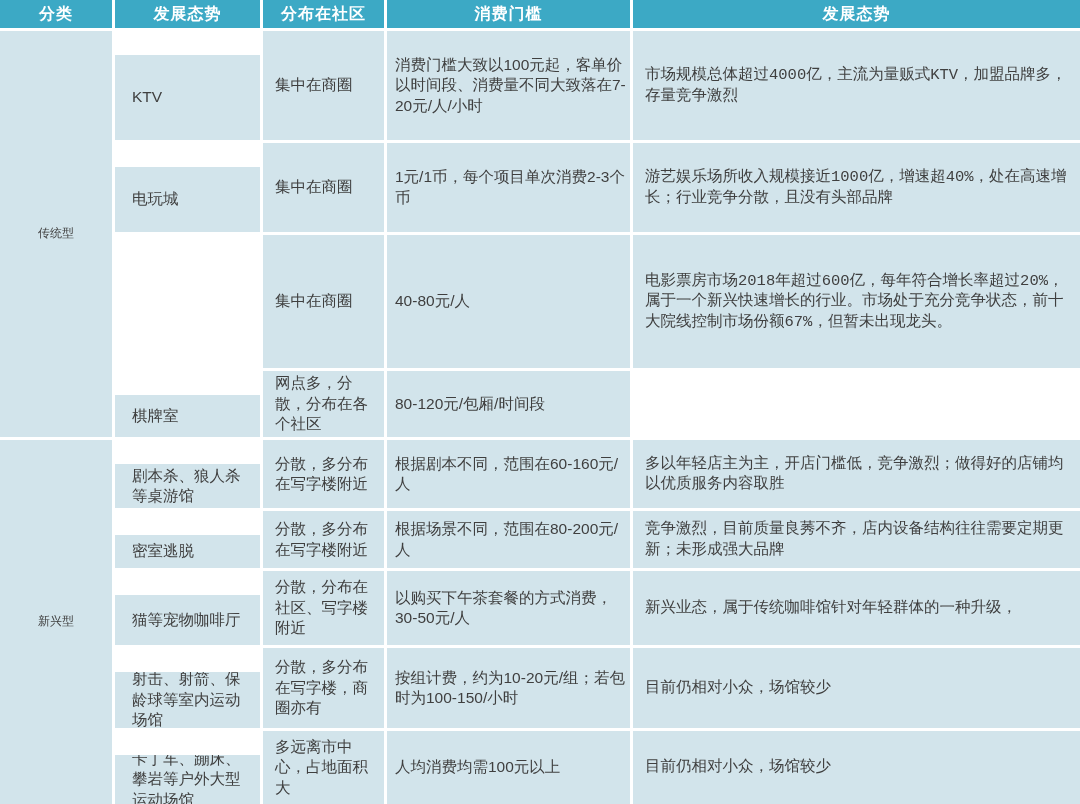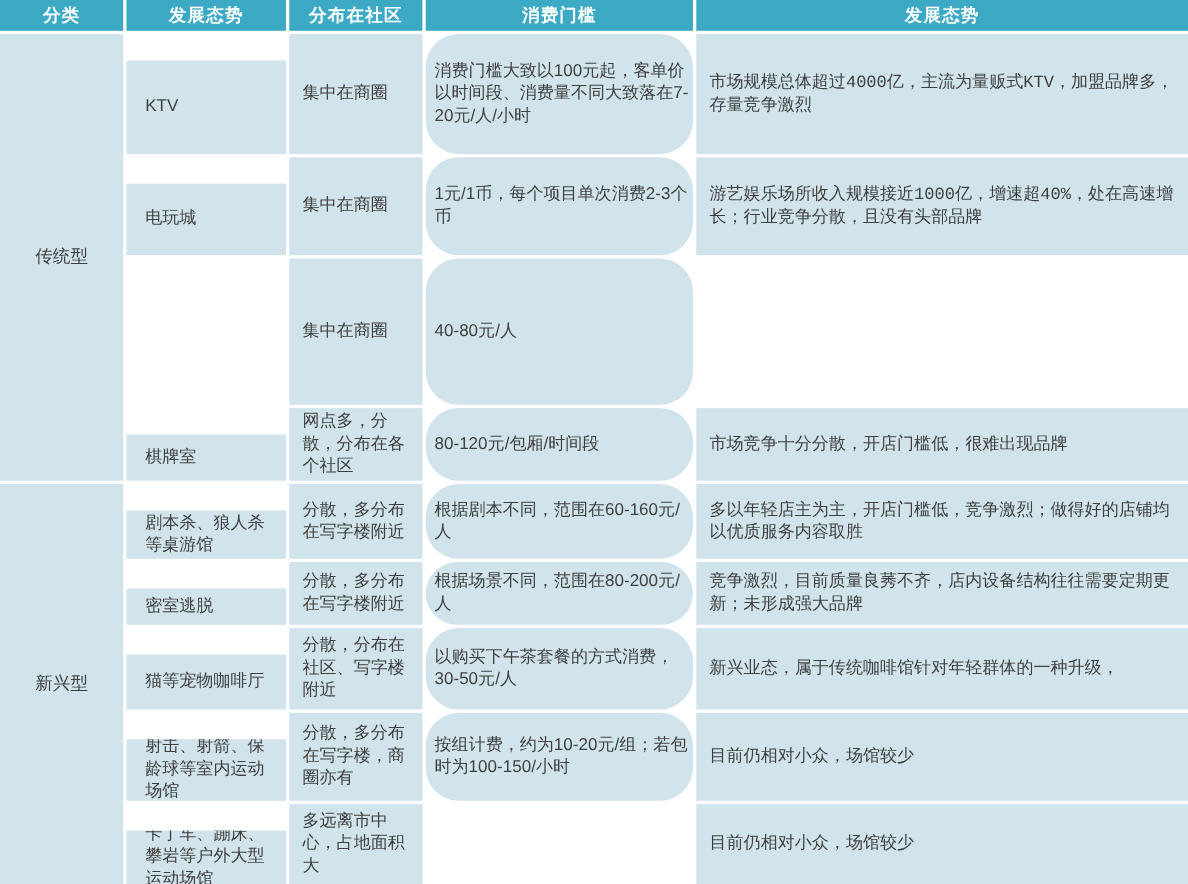--- a/index.html
+++ b/index.html
@@ -34,25 +34,25 @@
     color:var(--text);
     font-size:15.5px;
     line-height:1.32;
     display:flex;align-items:center;
     box-sizing:border-box;
     overflow:hidden;
   }
   .cat{
     grid-column:1;
     justify-content:center;
-    font-size:16px;
+    font-size:12px;
   }
   .col-type{grid-column:2;padding:2px 6px 2px 17px;margin-top:24px;}
   .col-loc{grid-column:3;padding:2px 4px 2px 12px;}
-  .col-thr{grid-column:4;padding:2px 4px 2px 8px;border-radius:30px;}
+  .col-thr{grid-column:4;padding:2px 4px 2px 8px;}
   .col-trend{grid-column:5;padding:2px 10px 2px 12px;font-family:Liberation Mono, monospace;}
 </style>
 </head>
 <body>
 
 <div class="tbl">
 
   <div class="hcell" style="grid-row:1;grid-column:1">分类</div>
   <div class="hcell" style="grid-row:1;grid-column:2">发展态势</div>
   <div class="hcell" style="grid-row:1;grid-column:3">分布在社区</div>
@@ -67,25 +67,25 @@
   <div class="cell col-thr" style="grid-row:2">消费门槛大致以100元起，客单价以时间段、消费量不同大致落在7-20元/人/小时</div>
   <div class="cell col-trend" style="grid-row:2">市场规模总体超过4000亿，主流为量贩式KTV，加盟品牌多，存量竞争激烈</div>
 
   <div class="cell col-type" style="grid-row:3">电玩城</div>
   <div class="cell col-loc" style="grid-row:3">集中在商圈</div>
   <div class="cell col-thr" style="grid-row:3">1元/1币，每个项目单次消费2-3个币</div>
   <div class="cell col-trend" style="grid-row:3">游艺娱乐场所收入规模接近1000亿，增速超40%，处在高速增长；行业竞争分散，且没有头部品牌</div>
 
   <div class="cell col-loc" style="grid-row:4">集中在商圈</div>
   <div class="cell col-thr" style="grid-row:4">40-80元/人</div>
+  <div class="cell col-trend" style="grid-row:4">电影票房市场2018年超过600亿，每年符合增长率超过20%，属于一个新兴快速增长的行业。市场处于充分竞争状态，前十大院线控制市场份额67%，但暂未出现龙头。</div>
 
   <div class="cell col-type" style="grid-row:5">棋牌室</div>
   <div class="cell col-loc" style="grid-row:5">网点多，分散，分布在各个社区</div>
   <div class="cell col-thr" style="grid-row:5">80-120元/包厢/时间段</div>
-  <div class="cell col-trend" style="grid-row:5">市场竞争十分分散，开店门槛低，很难出现品牌</div>
 
   <div class="cell col-type" style="grid-row:6">剧本杀、狼人杀等桌游馆</div>
   <div class="cell col-loc" style="grid-row:6">分散，多分布在写字楼附近</div>
   <div class="cell col-thr" style="grid-row:6">根据剧本不同，范围在60-160元/人</div>
   <div class="cell col-trend" style="grid-row:6">多以年轻店主为主，开店门槛低，竞争激烈；做得好的店铺均以优质服务内容取胜</div>
 
   <div class="cell col-type" style="grid-row:7">密室逃脱</div>
   <div class="cell col-loc" style="grid-row:7">分散，多分布在写字楼附近</div>
   <div class="cell col-thr" style="grid-row:7">根据场景不同，范围在80-200元/人</div>
   <div class="cell col-trend" style="grid-row:7">竞争激烈，目前质量良莠不齐，店内设备结构往往需要定期更新；未形成强大品牌</div>
@@ -95,15 +95,16 @@
   <div class="cell col-thr" style="grid-row:8">以购买下午茶套餐的方式消费，30-50元/人</div>
   <div class="cell col-trend" style="grid-row:8">新兴业态，属于传统咖啡馆针对年轻群体的一种升级，</div>
 
   <div class="cell col-type" style="grid-row:9">射击、射箭、保龄球等室内运动场馆</div>
   <div class="cell col-loc" style="grid-row:9">分散，多分布在写字楼，商圈亦有</div>
   <div class="cell col-thr" style="grid-row:9">按组计费，约为10-20元/组；若包时为100-150/小时</div>
   <div class="cell col-trend" style="grid-row:9">目前仍相对小众，场馆较少</div>
 
   <div class="cell col-type" style="grid-row:10">卡丁车、蹦床、攀岩等户外大型运动场馆</div>
   <div class="cell col-loc" style="grid-row:10">多远离市中心，占地面积大</div>
+  <div class="cell col-thr" style="grid-row:10">人均消费均需100元以上</div>
   <div class="cell col-trend" style="grid-row:10">目前仍相对小众，场馆较少</div>
 
 </div>
 
 </body></html>

